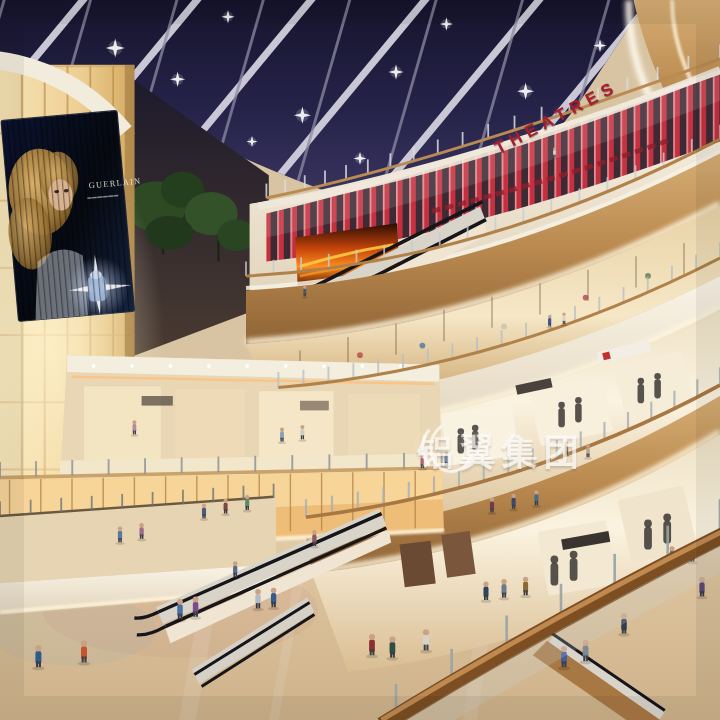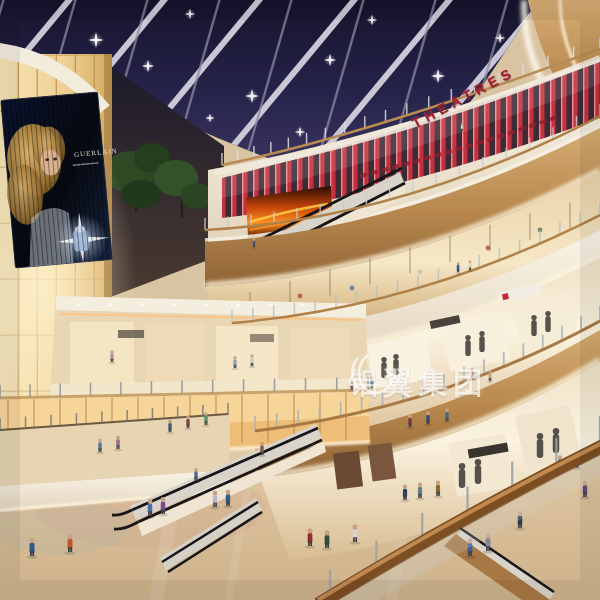--- a/index.html
+++ b/index.html
@@ -8,21 +8,21 @@
   .stage svg{position:absolute;left:0;top:0;}
   .txt{position:absolute;pointer-events:none;}
   .theatres{left:413px;top:116px;width:140px;
     transform:rotate(-28deg);transform-origin:left center;
     font-size:14px;font-weight:bold;letter-spacing:5px;color:#a81e2d;
     text-shadow:0 1px 1px rgba(60,0,8,.55),0 0 4px rgba(255,200,200,.25);}
   .brand{left:74px;top:149px;transform:rotate(-5deg);
     font-family:"Liberation Serif",serif;font-size:7px;letter-spacing:1px;
     color:#e9e5da;opacity:.9;}
   .watermark{left:348px;top:350px;width:230px;height:54px;display:flex;
-    align-items:flex-end;gap:6px;opacity:.82;}
+    align-items:center;gap:6px;opacity:.82;}
   .watermark .wm-text{font-size:30px;font-weight:600;letter-spacing:5px;
     color:rgba(255,255,255,.85);
     text-shadow:0 0 5px rgba(255,255,255,.3),0 1px 2px rgba(90,70,40,.35);}
 </style>
 </head>
 <body>
 
 <div class="stage">
 <svg id="scene" width="600" height="600" viewBox="0 0 600 600">
 <defs>

